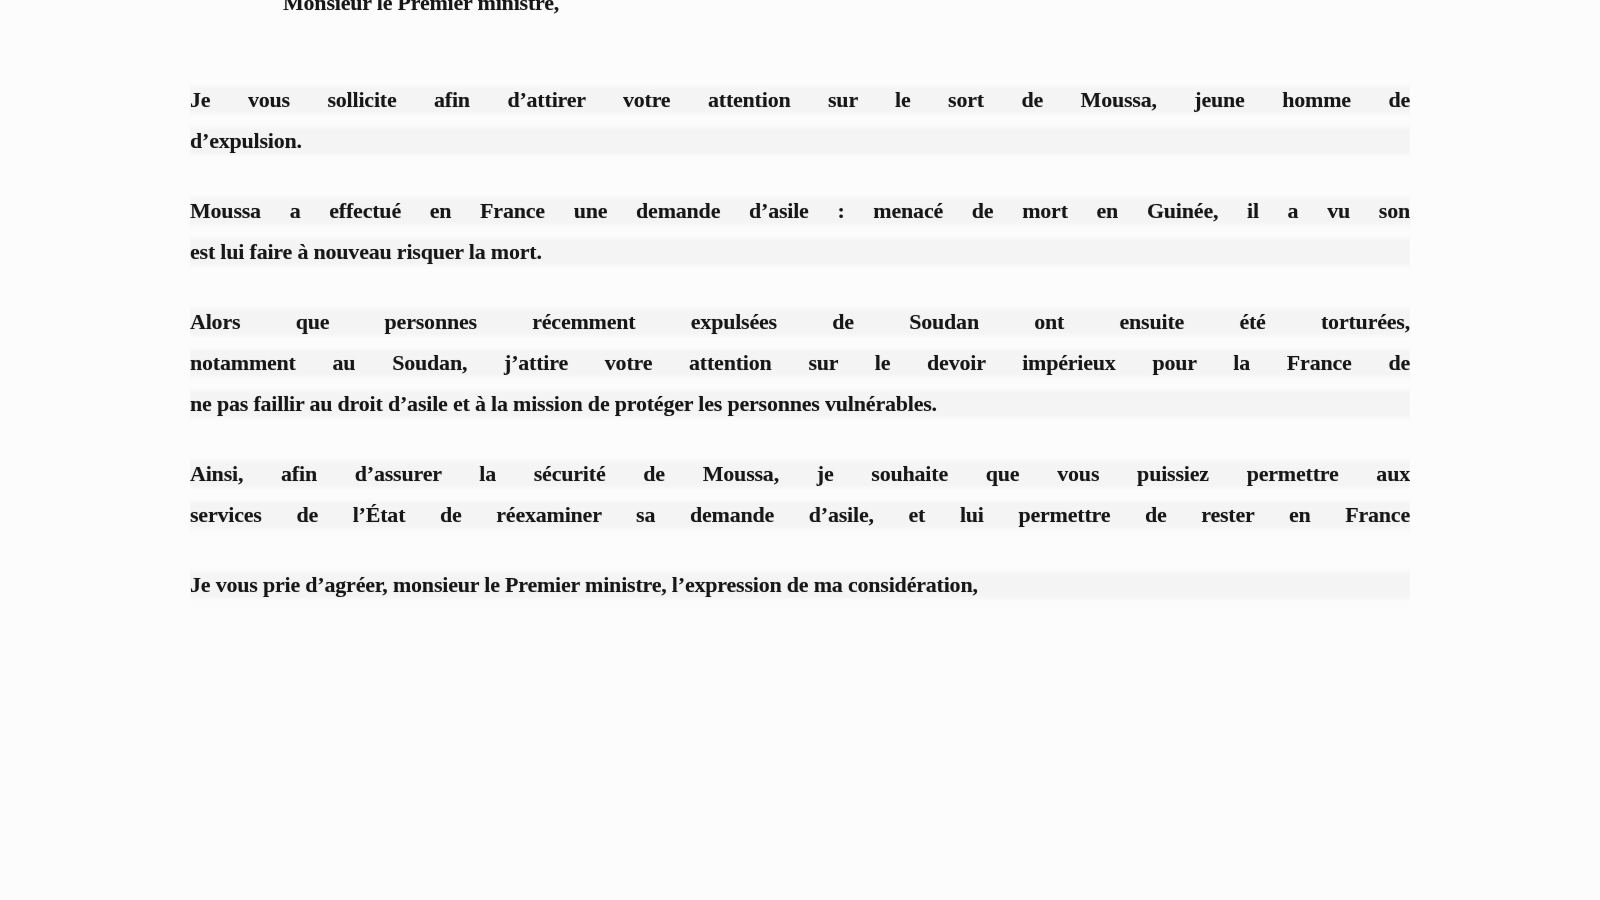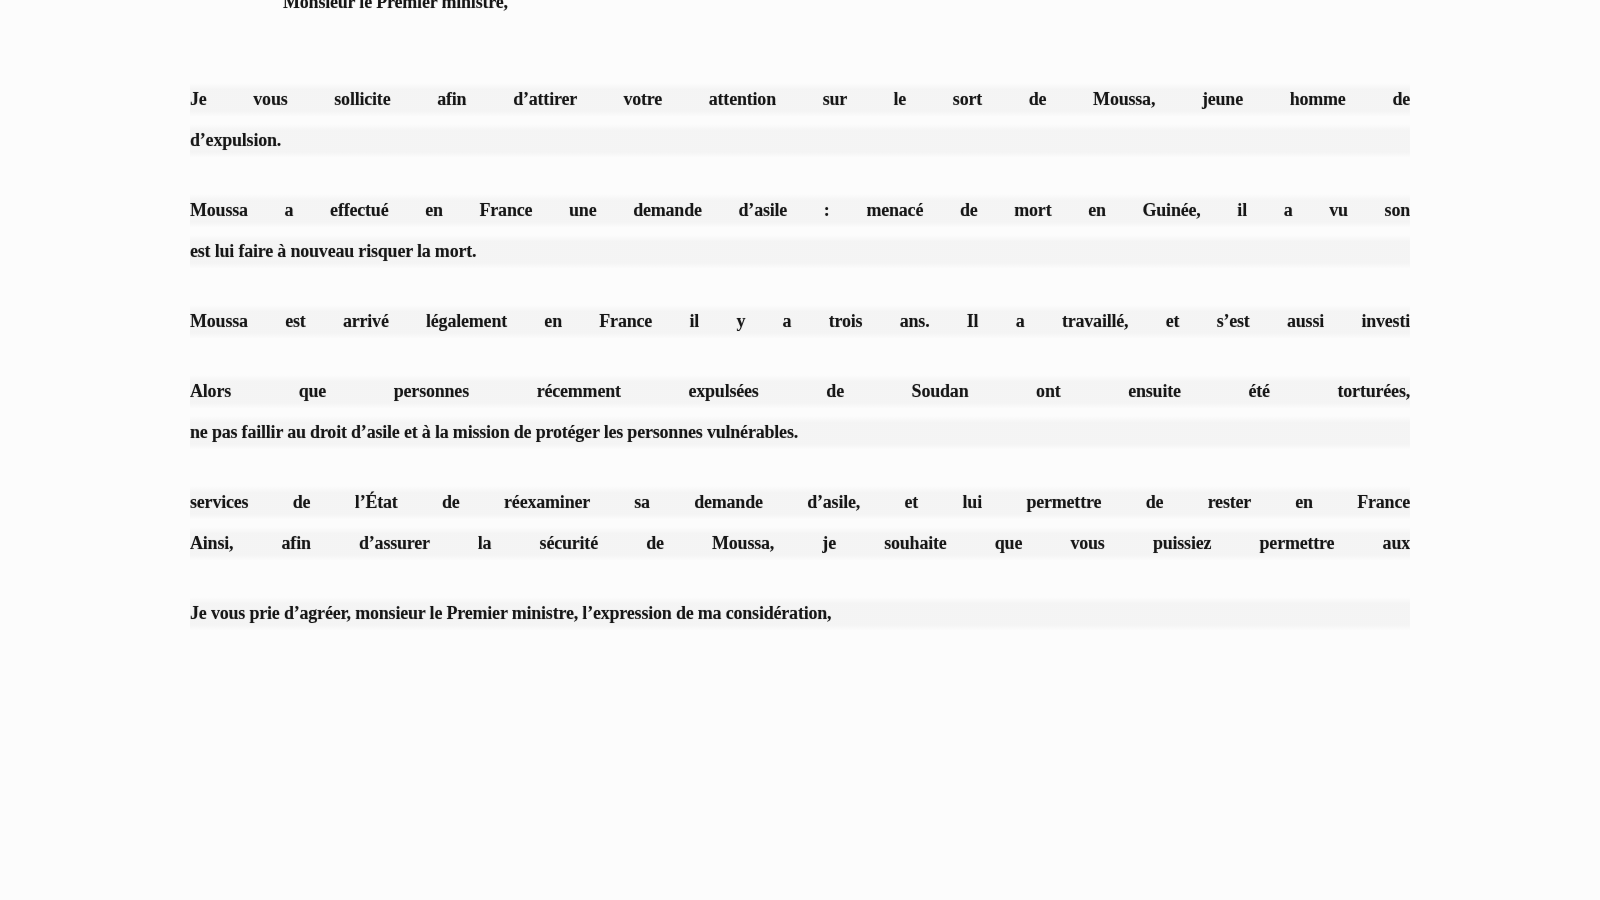--- a/index.html
+++ b/index.html
@@ -10,21 +10,21 @@
     background: #fcfcfc;
     overflow: hidden;
   }
   .page {
     position: absolute;
     left: 190px;
     top: 0;
     width: 1220px;
     font-family: "Liberation Serif", "DejaVu Serif", serif;
     font-weight: 700;
-    font-size: 18px;
+    font-size: 22px;
     line-height: 41px;
     color: #171717;
     letter-spacing: -0.2px;
     text-shadow: 0 0 1px rgba(25,25,25,0.28);
   }
   .salutation {
     margin-top: -18px;
     margin-bottom: 56px;
     text-indent: 93px;
     white-space: nowrap;
@@ -60,27 +60,27 @@
   <div>
       <div class="para">
         <div class="line">Je vous sollicite afin d’attirer votre attention sur le sort de Moussa, jeune homme de</div>
         <div class="line last">d’expulsion.</div>
       </div>
       <div class="para">
         <div class="line">Moussa a effectué en France une demande d’asile : menacé de mort en Guinée, il a vu son</div>
         <div class="line last">est lui faire à nouveau risquer la mort.</div>
       </div>
       <div class="para">
-        <div class="line">Moussa est arrivé légalement en France il y a trois ans. Il a travaillé, et s’est aussi investi</div>
       </div>
       <div class="para">
         <div class="line">Alors que personnes récemment expulsées de Soudan ont ensuite été torturées,</div>
+        <div class="line">notamment au Soudan, j’attire votre attention sur le devoir impérieux pour la France de</div>
         <div class="line last">ne pas faillir au droit d’asile et à la mission de protéger les personnes vulnérables.</div>
       </div>
       <div class="para">
+        <div class="line">Ainsi, afin d’assurer la sécurité de Moussa, je souhaite que vous puissiez permettre aux</div>
         <div class="line">services de l’État de réexaminer sa demande d’asile, et lui permettre de rester en France</div>
-        <div class="line">Ainsi, afin d’assurer la sécurité de Moussa, je souhaite que vous puissiez permettre aux</div>
       </div>
       <div class="para">
         <div class="line last">Je vous prie d’agréer, monsieur le Premier ministre, l’expression de ma considération,</div>
       </div>
     </div>
 </div>
 
 </body></html>

